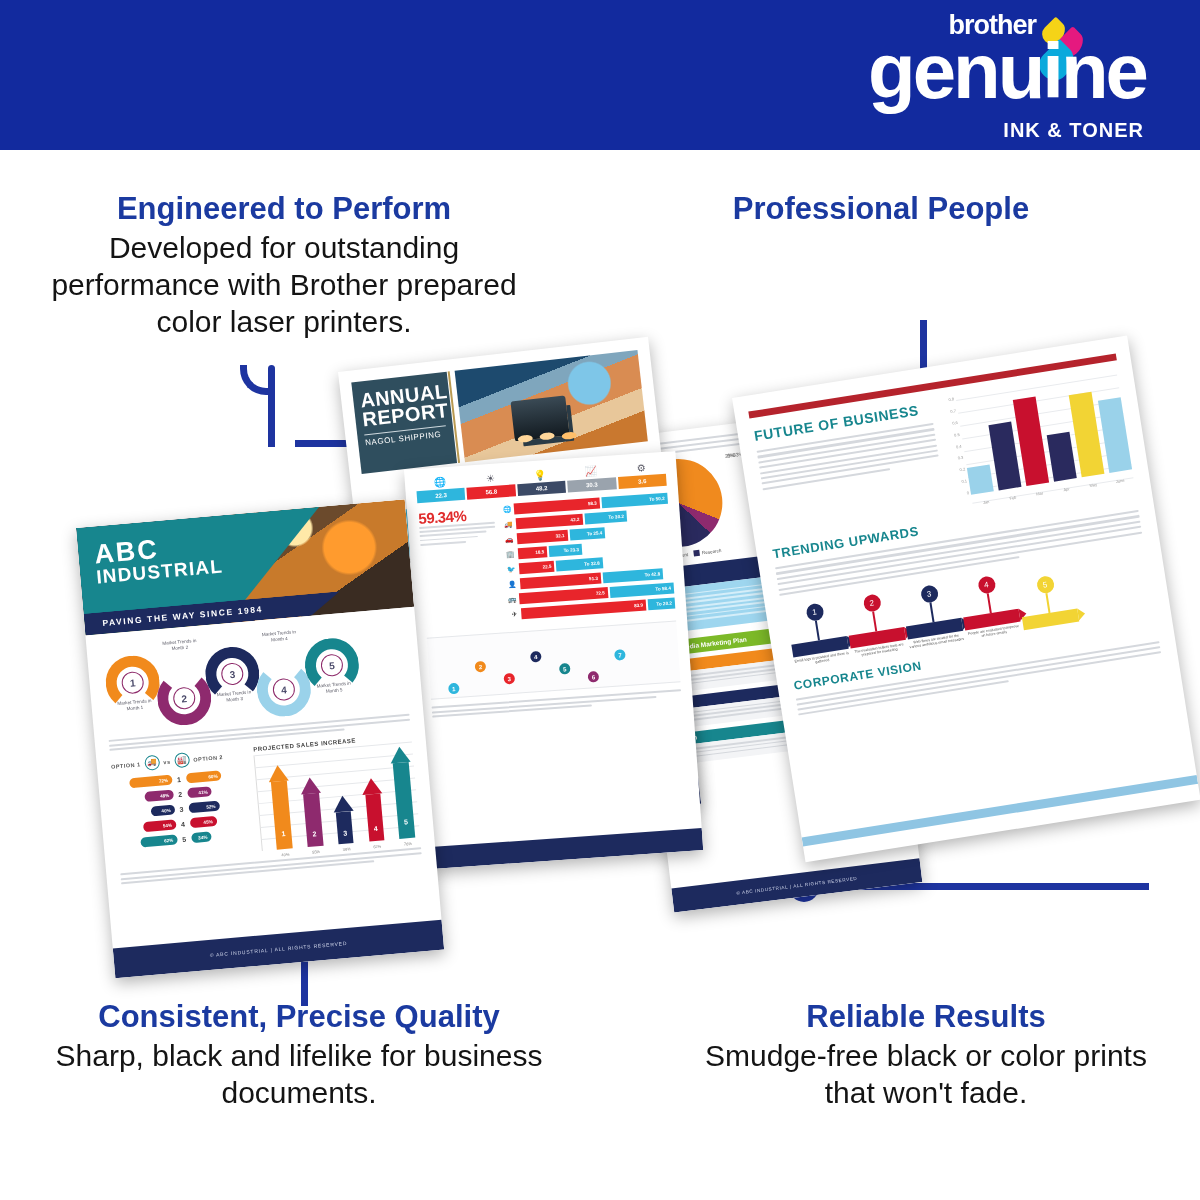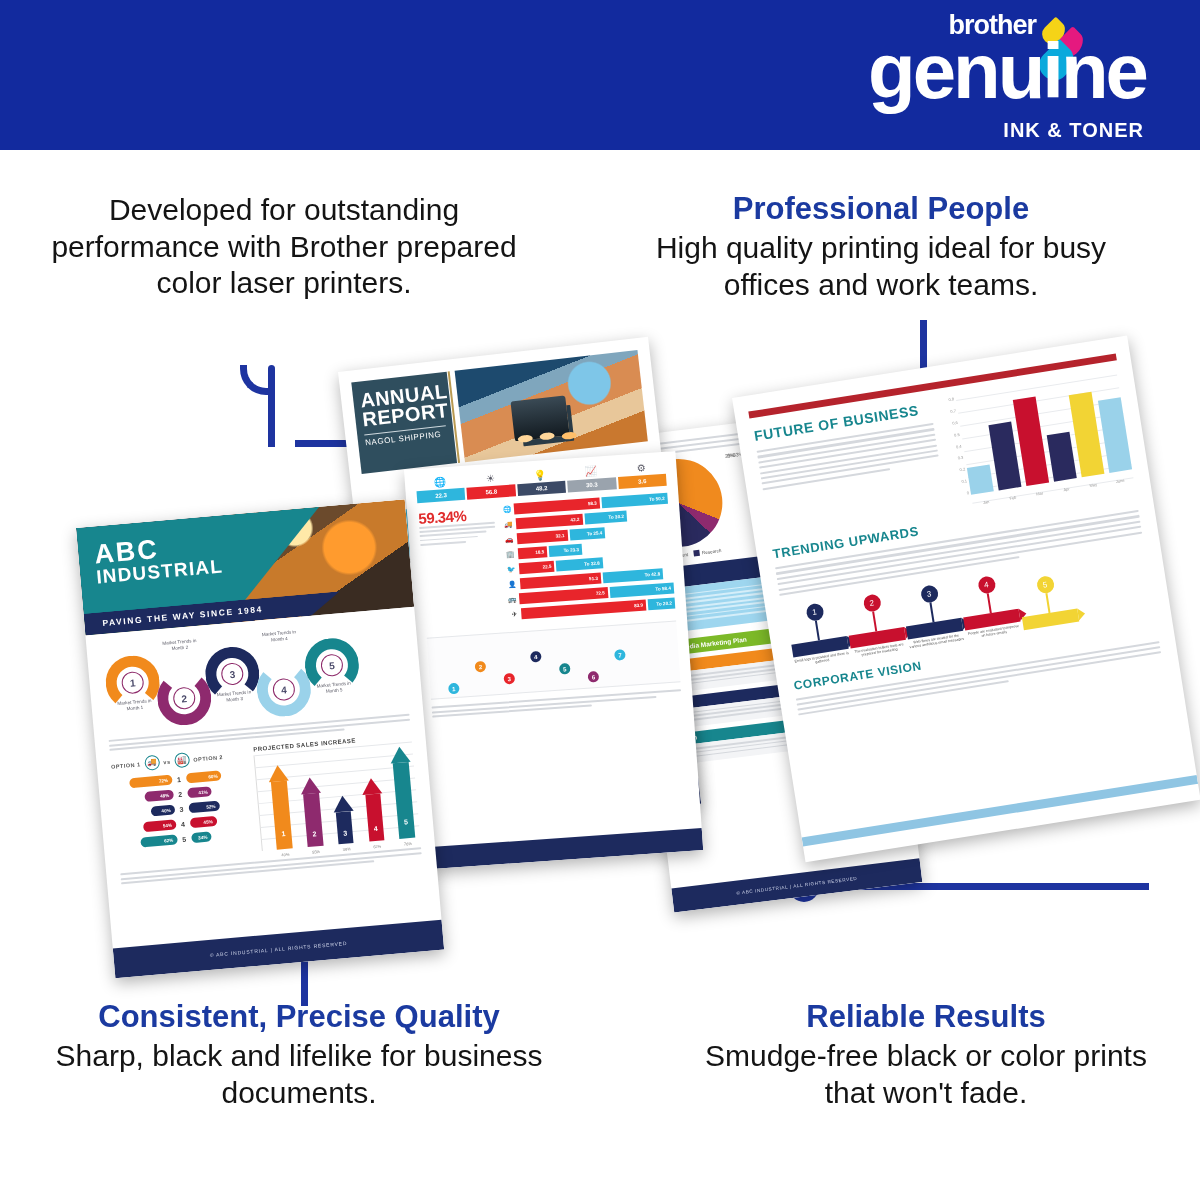--- a/index.html
+++ b/index.html
@@ -318,25 +318,25 @@
         </div>
       <div class="drop drop-c">
           <i style="background:#0aa9dc"></i>
         </div>
       <div class="logo-genuine">genuine</div>
       <div class="logo-sub">INK &amp; TONER</div>
     </div>
   </div>
 
   <div class="callout c-tl">
+    <h2>Engineered to Perform</h2>
     <p>Developed for outstanding performance with Brother prepared color laser printers.</p>
   </div>
   <div class="callout c-tr">
     <h2>Professional People</h2>
-    <p>High quality printing ideal for busy offices and work teams.</p>
   </div>
   <div class="callout c-br">
     <h2>Reliable Results</h2>
     <p>Smudge-free black or color prints that won't fade.</p>
   </div>
   <div class="callout c-bl">
     <h2>Consistent, Precise Quality</h2>
     <p>Sharp, black and lifelike for business documents.</p>
   </div>
 

